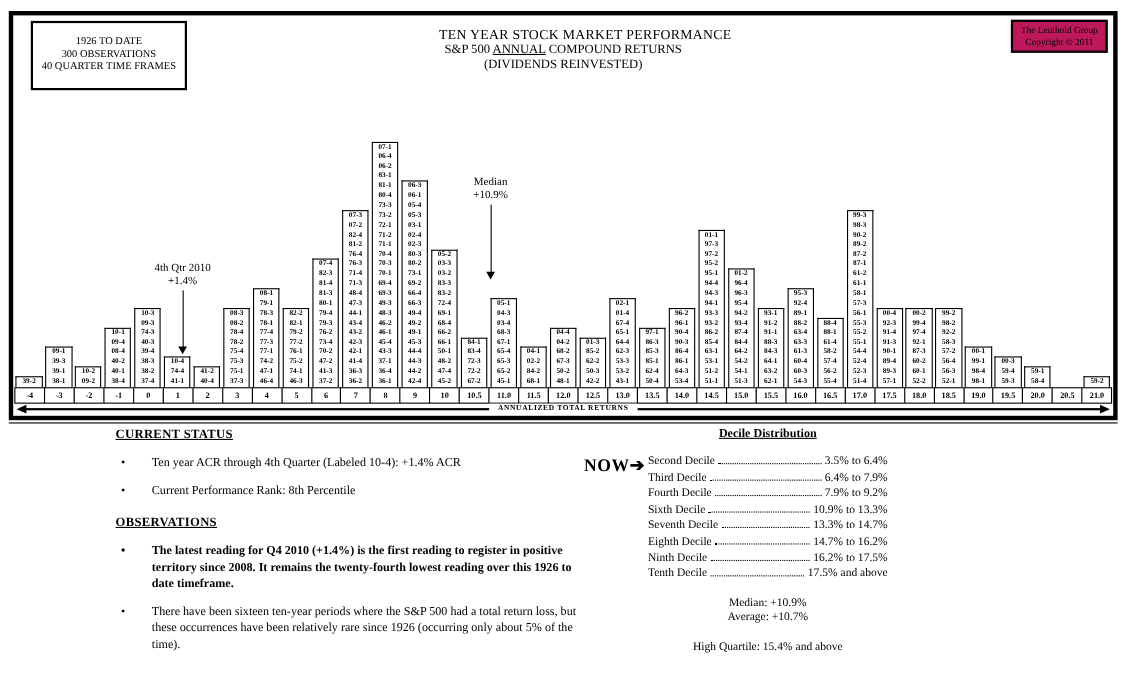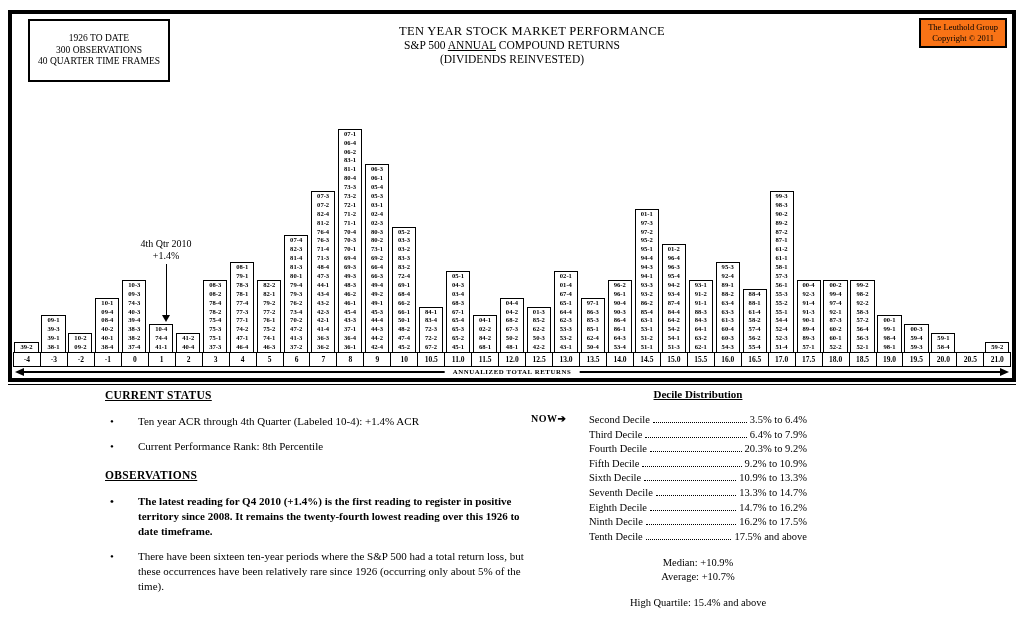--- a/index.html
+++ b/index.html
@@ -3,21 +3,21 @@
 <meta charset="utf-8">
 <style>
   html,body{margin:0;padding:0;background:#fff;}
   body{width:1023px;height:621px;position:relative;font-family:"Liberation Serif","DejaVu Serif",serif;color:#000;overflow:hidden;}
 
   
   .panel{position:absolute;left:8px;top:10px;width:1008px;height:372px;border:4px solid #000;box-sizing:border-box;background:#fff;}
   .panel-underline{position:absolute;left:8px;top:384px;width:1008px;height:1px;background:#000;}
 
   .info-box{position:absolute;left:16px;top:5px;border:2px solid #000;padding:12px 8px;text-align:center;font-size:9.5px;line-height:11.5px;background:#fff;}
-  .brand-box{position:absolute;right:5px;top:4px;border:2px solid #000;padding:2px 7px;text-align:center;font-size:8.5px;line-height:11px;background:#f97316;}
+  .brand-box{position:absolute;right:5px;top:4px;border:2px solid #000;padding:2px 7px;text-align:center;font-size:8.5px;line-height:11px;background:#be185d;}
   .title-block{position:absolute;left:0;right:0;top:10px;text-align:center;}
   .chart-title{font-size:12.5px;letter-spacing:.3px;margin-left:40px;}
   .chart-subtitle{font-size:11.5px;}
   .chart-subtitle .u{text-decoration:underline;}
   .chart-subtitle2{font-size:11.5px;margin-top:2px;}
 
   
   .hist{position:absolute;left:1px;right:1px;bottom:26px;top:95px;display:flex;align-items:flex-end;}
   .col{flex:1;display:flex;flex-direction:column;justify-content:flex-end;height:100%;min-width:0;}
   .stack{width:82%;margin:0 auto;border-top:1px solid #000;border-left:1px solid #000;border-right:1px solid #000;background:#fff;}
@@ -52,21 +52,21 @@
   .obs-gap{height:4px;}
 
   
   .decile{position:absolute;left:589px;top:388px;width:218px;font-size:10.5px;}
   .decile-title{text-align:center;font-weight:bold;text-decoration:underline;font-size:11px;margin-bottom:13px;}
   .decile-rows{position:relative;}
   .decile-row{display:flex;align-items:baseline;line-height:14.6px;}
   .decile-row .dl{white-space:nowrap;}
   .decile-row .leader{flex:1;border-bottom:1.2px dotted #000;margin:0 3px;height:.72em;min-width:8px;}
   .decile-row .dr{white-space:nowrap;}
-  .now-tag{position:absolute;left:-58px;top:0;font-weight:bold;font-size:10px;letter-spacing:.5px;white-space:nowrap;}
+  .now-tag{position:absolute;left:-58px;top:0;font-weight:bold;font-size:16px;letter-spacing:.5px;white-space:nowrap;}
   .stat-block{text-align:center;margin-top:12px;line-height:13.5px;}
   .quartile-block{text-align:center;margin-top:13px;line-height:13.5px;}
 </style>
 </head>
 <body>
 
 <div class="panel">
 
   <div class="info-box">
     <div>1926 TO DATE</div>
@@ -86,20 +86,27 @@
   </div>
 
   <div class="annotation ann-q4">
     <div>4th Qtr 2010</div>
     <div>+1.4%</div>
     <div class="ann-arrow">
         <span class="ann-head"></span>
       </div>
   </div>
 
+  <div class="annotation ann-median">
+    <div>Median</div>
+    <div>+10.9%</div>
+    <div class="ann-arrow">
+        <span class="ann-head"></span>
+      </div>
+  </div>
 
   <div class="hist">
       <div class="col">
         <div class="stack">
           <div class="cell">39-2</div>
         </div>
       </div>
       <div class="col">
         <div class="stack">
           <div class="cell">09-1</div>
@@ -626,26 +633,21 @@
         <div class="dr">3.5% to  6.4%</div>
       </div>
       <div class="decile-row">
         <div class="dl">Third Decile</div>
         <div class="leader"></div>
         <div class="dr">6.4% to  7.9%</div>
       </div>
       <div class="decile-row">
         <div class="dl">Fourth Decile</div>
         <div class="leader"></div>
-        <div class="dr">20.3% to  9.2%</div>
-      </div>
-      <div class="decile-row">
-        <div class="dl">Fifth Decile</div>
-        <div class="leader"></div>
-        <div class="dr">9.2% to 10.9%</div>
+        <div class="dr">7.9% to  9.2%</div>
       </div>
       <div class="decile-row">
         <div class="dl">Sixth Decile</div>
         <div class="leader"></div>
         <div class="dr">10.9% to 13.3%</div>
       </div>
       <div class="decile-row">
         <div class="dl">Seventh Decile</div>
         <div class="leader"></div>
         <div class="dr">13.3% to 14.7%</div>

